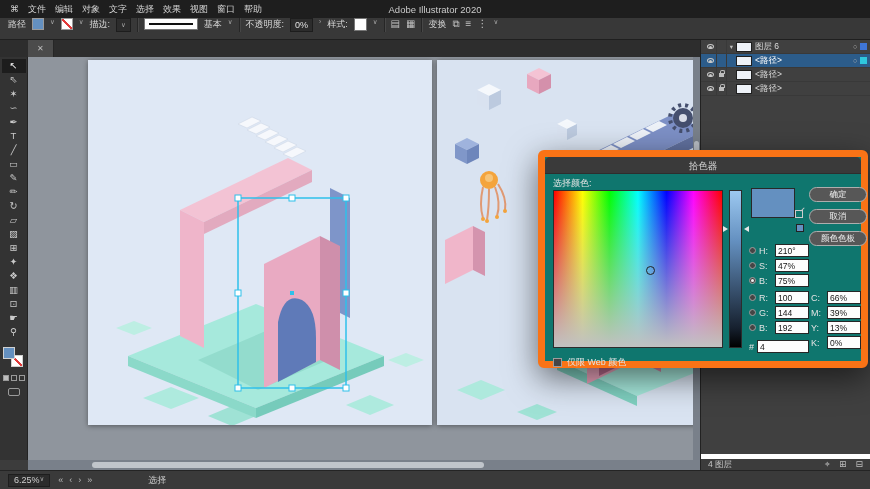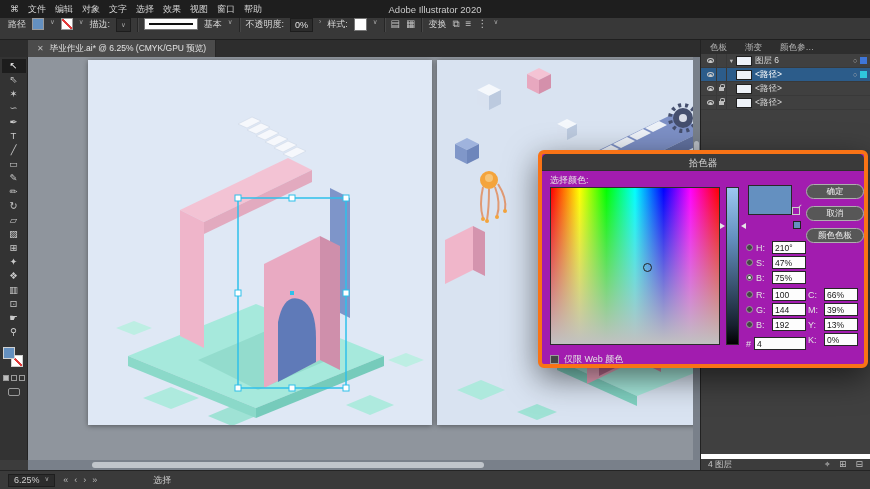--- a/index.html
+++ b/index.html
@@ -70,26 +70,26 @@
   .lthumb{width:16px;height:10px;background:#eef2f8;border:1px solid #1f1f1f;margin-right:3px;flex:none}
   .lname{flex:1;white-space:nowrap;overflow:hidden}
   .ltgt{width:10px;text-align:center;font-size:7px;color:#b0b0b0;flex:none}
   .lbadge{width:7px;height:7px;margin-right:3px;flex:none}
   .pfoot{position:absolute;left:0;bottom:0;width:100%;height:16px;border-top:5px solid #ffffff;display:flex;align-items:flex-start;gap:7px;padding:0 7px;font-size:8.5px;color:#c6c6c6;background:#3c3c3c}
   .pfi{font-size:9px;color:#bdbdbd;margin-left:2px}
   .pfspace{flex:1}
 
   
   .statusbar{position:absolute;left:0;top:470px;width:870px;height:19px;background:#3a3a3a;border-top:1px solid #242424;display:flex;align-items:center;gap:8px;padding:0 8px;font-size:9px;color:#cfcfcf;z-index:20}
-  .zoombox{display:flex;gap:5px;background:#2c2c2c;border:1px solid #1e1e1e;height:13px;padding:0 5px}
+  .zoombox{display:flex;background:#2c2c2c;border:1px solid #1e1e1e;height:13px;padding:0 5px}
   .nav{display:flex;gap:6px;color:#b9b9b9}
   .toolstatus{margin-left:48px;color:#c9c9c9}
 
   
-  .dialog{position:absolute;left:538px;top:150px;width:330px;height:218px;background:#a21caf;border:4px solid #f97316;border-radius:6px;box-shadow:0 10px 32px rgba(0,0,0,.55);z-index:50}
+  .dialog{position:absolute;left:538px;top:150px;width:330px;height:218px;background:#0f766e;border:7px solid #f97316;border-radius:6px;box-shadow:0 10px 32px rgba(0,0,0,.55);z-index:50}
   .dtitle{height:17px;background:#3a3a3a;border-radius:5px 5px 0 0;text-align:center;line-height:17px;font-size:9.5px;color:#d8d8d8;border-bottom:1px solid #2e2e2e}
   .dbody{position:relative;height:199px}
   .dprompt{position:absolute;left:8px;top:3px;font-size:9px;color:#e4e4e4}
   .cfield{position:absolute;left:8px;top:16px;width:170px;height:158px;border:1px solid #2c2c2c;background:linear-gradient(to bottom,rgba(193,193,193,0),rgb(193,193,193)),linear-gradient(to right,#f00,#ff0 17%,#0f0 33%,#0ff 50%,#00f 67%,#f0f 83%,#f00)}
   .cmark{position:absolute;left:101px;top:92px;width:9px;height:9px;border:1.5px solid #222;border-radius:50%}
   .cslider{position:absolute;left:184px;top:16px;width:13px;height:158px;border:1px solid #2c2c2c;background:linear-gradient(to bottom,#9cc8f0,#6490c0 32%,#16202e 88%,#000)}
   .shl{position:absolute;left:178px;top:52px;width:0;height:0;border-top:3px solid transparent;border-bottom:3px solid transparent;border-left:5px solid #e6e6e6}
   .shr{position:absolute;left:199px;top:52px;width:0;height:0;border-top:3px solid transparent;border-bottom:3px solid transparent;border-right:5px solid #e6e6e6}
   .cswatch{position:absolute;left:206px;top:14px;width:44px;height:30px;background:#6490C0;border:1px solid #282828}
   .cube{position:absolute;left:250px;top:36px;width:8px;height:8px;border:1px solid #cdcdcd}
@@ -153,21 +153,20 @@
     <span>变换</span>
     <span class="cic">⧉</span>
     <span class="cic">≡</span>
     <span class="cic">⋮</span>
     <span class="cs">∨</span>
   </div>
 
   <div class="tabbar">
     <div class="doctab">
       <span class="tclose">✕</span>
-      <span>毕业作业.ai* @ 6.25% (CMYK/GPU 预览)</span>
     </div>
   </div>
 
   <div class="toolbar">
     <div class="tool active">↖</div>
     <div class="tool">⇖</div>
     <div class="tool">✶</div>
     <div class="tool">∽</div>
     <div class="tool">✒</div>
     <div class="tool">T</div>
@@ -292,25 +291,20 @@
     <div class="vsb">
         <div class="th"></div>
       </div>
   </div>
 
   <div class="hsb">
       <div class="th"></div>
     </div>
 
   <div class="panel">
-    <div class="ptabs">
-      <span class="ptab">色板</span>
-      <span class="ptab">渐变</span>
-      <span class="ptab">颜色参…</span>
-    </div>
 
     <div class="lrow">
       <span class="leye">
           <span class="eye"></span>
         </span>
       <span class="llock"></span>
       <span class="lexp">▾</span>
       <span class="lthumb"></span>
       <span class="lname">图层 6</span>
       <span class="ltgt">○</span>

